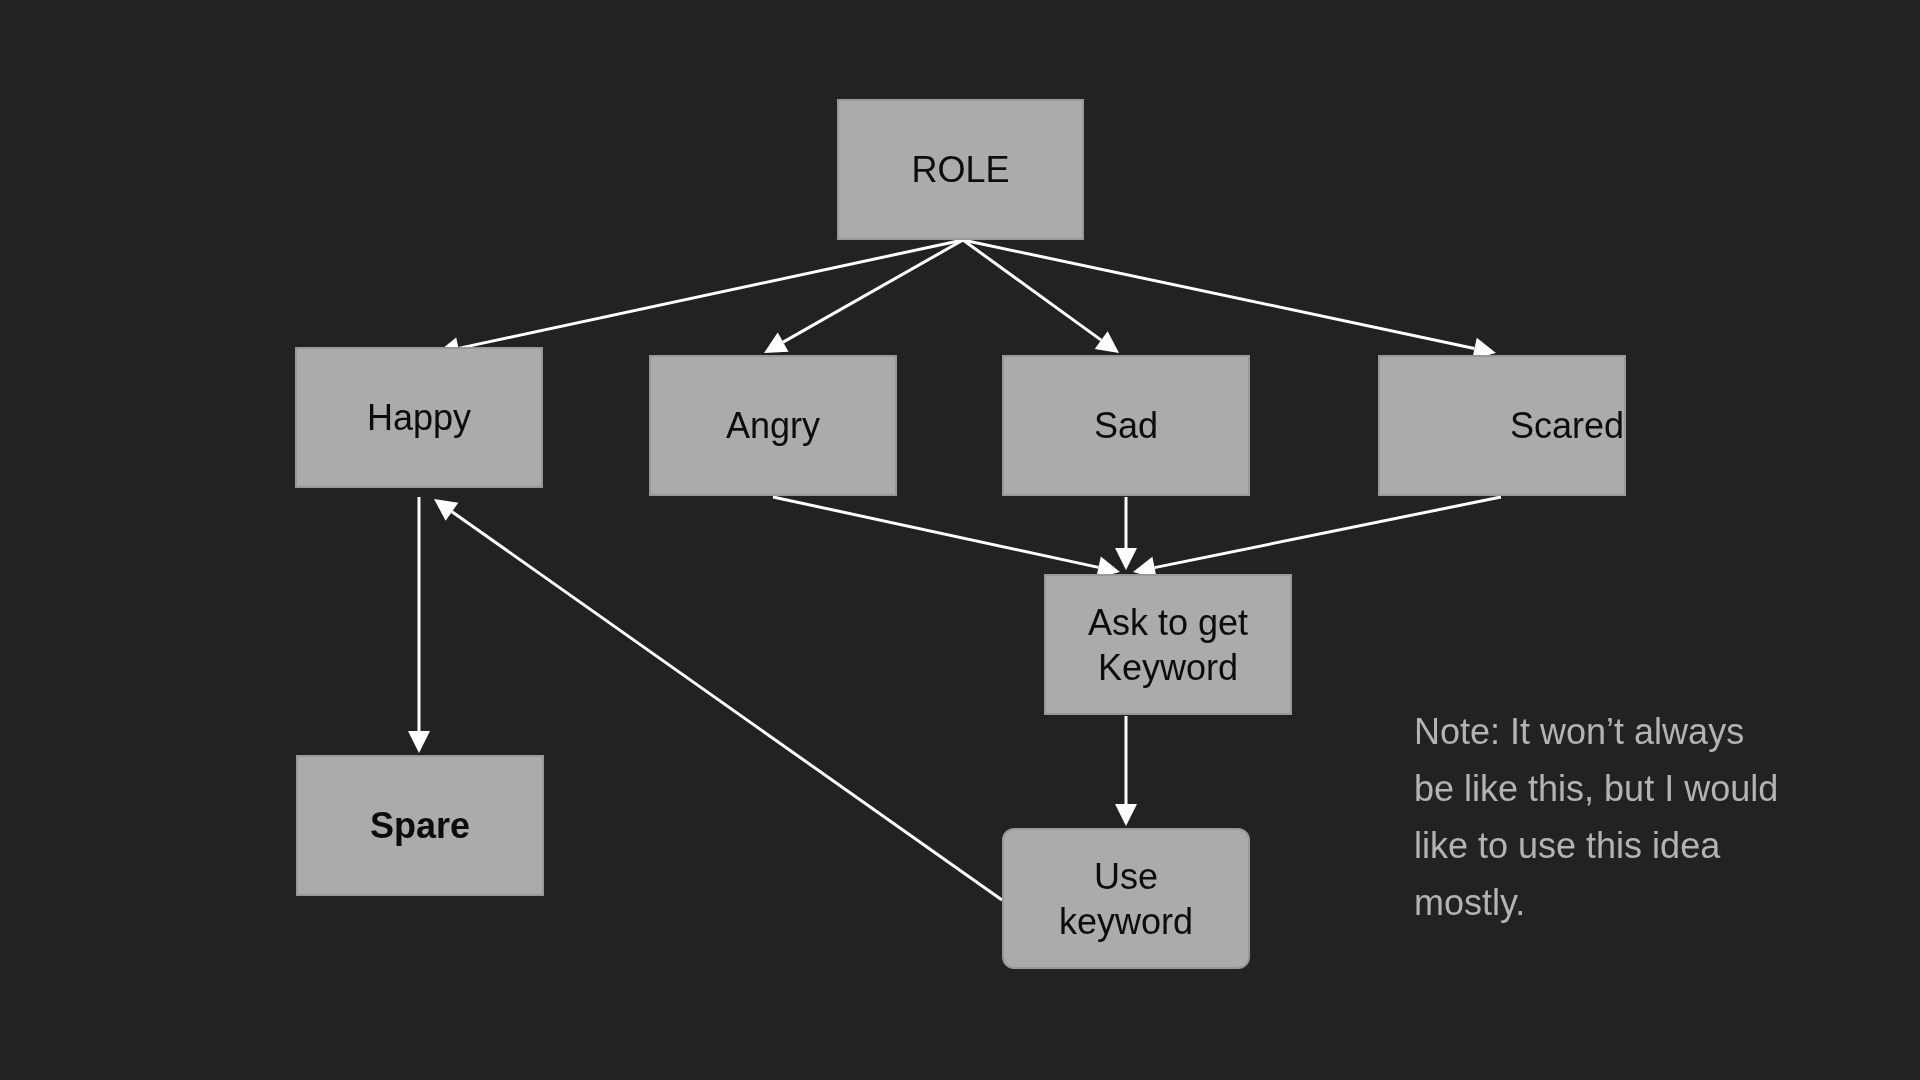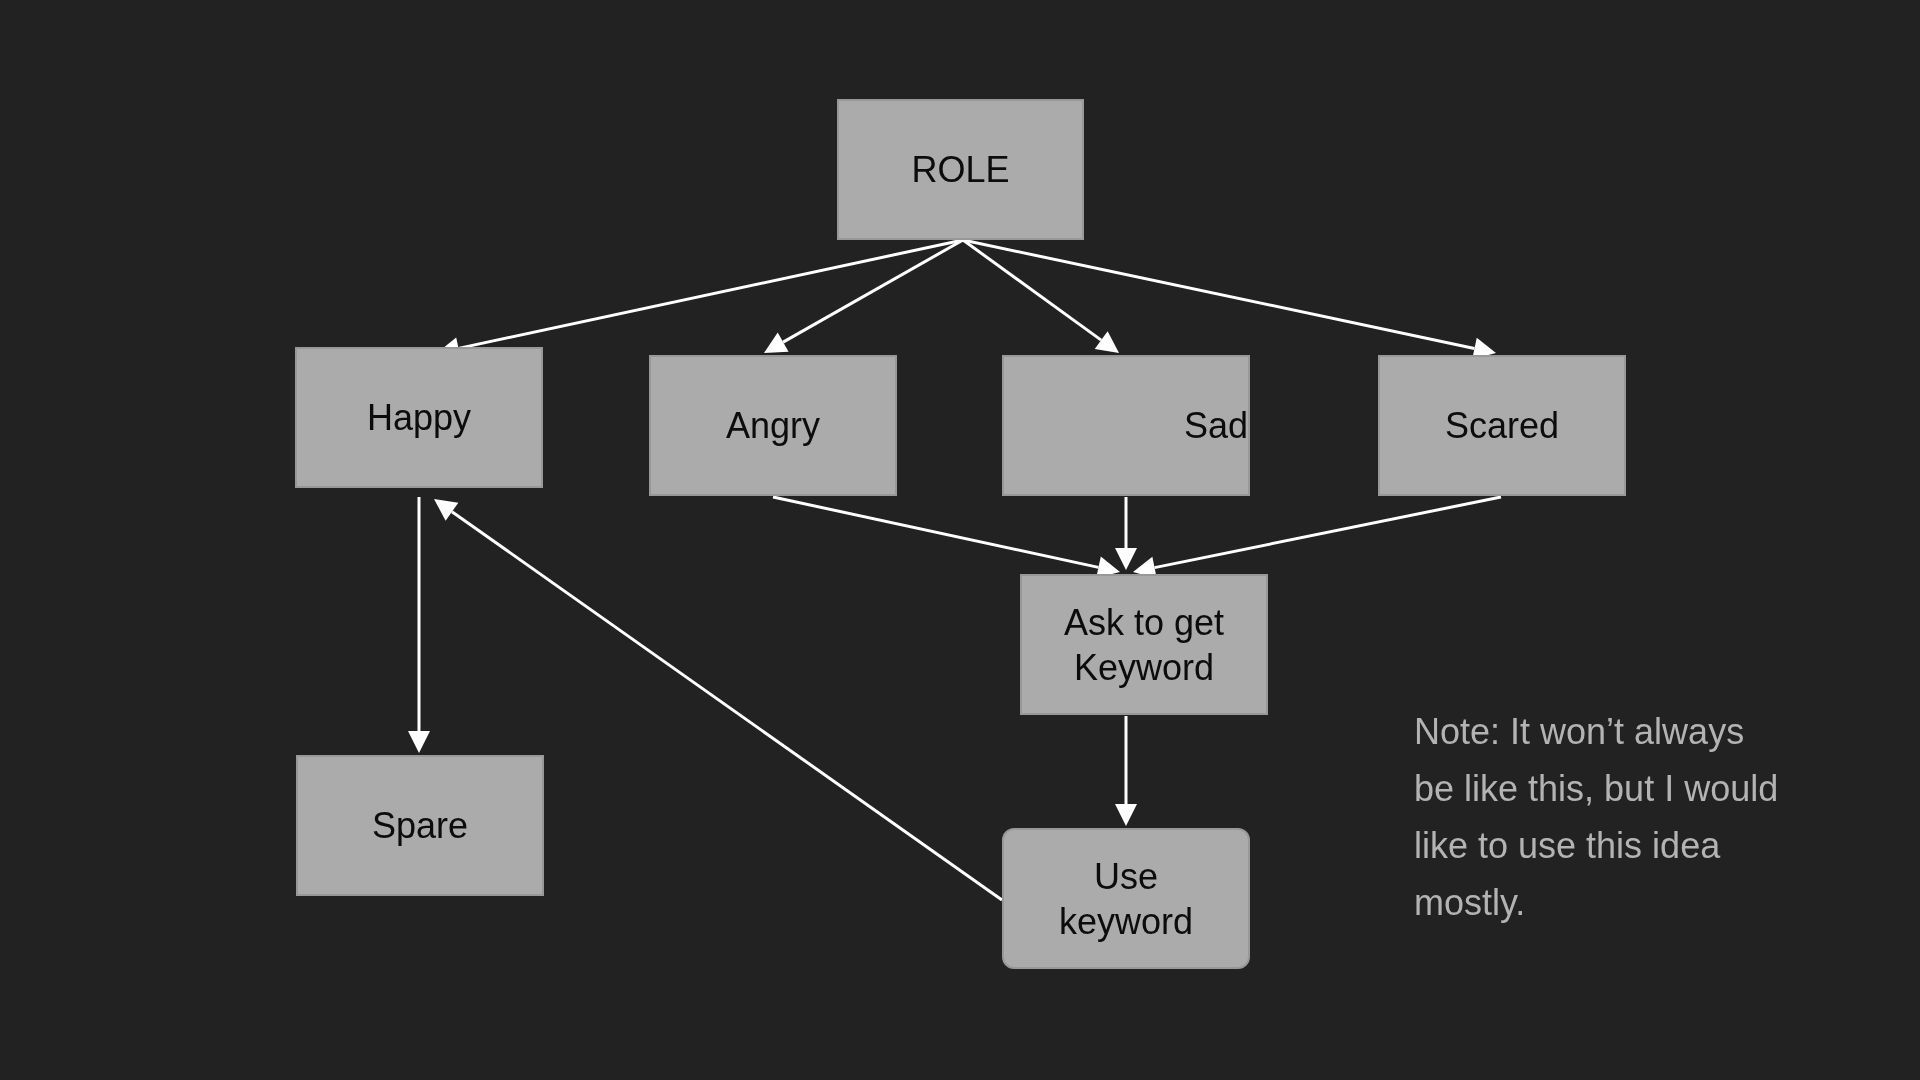--- a/index.html
+++ b/index.html
@@ -93,31 +93,31 @@
   <div id="nodes-layer">
       <div class="node" style="left: 837px; top: 76px; width: 247px; height: 141px;">
         <span class="node-label">ROLE</span>
       </div>
       <div class="node" style="left: 295px; top: 324px; width: 248px; height: 141px;">
         <span class="node-label">Happy</span>
       </div>
       <div class="node" style="left: 649px; top: 332px; width: 248px; height: 141px; align-items: center;">
         <span class="node-label">Angry</span>
       </div>
-      <div class="node" style="left: 1002px; top: 332px; width: 248px; height: 141px; justify-content: flex-end;">
+      <div class="node" style="left: 1002px; top: 332px; width: 248px; height: 141px;">
         <span class="node-label">Sad</span>
       </div>
-      <div class="node" style="left: 1378px; top: 332px; width: 248px; height: 141px;">
+      <div class="node" style="left: 1378px; top: 332px; width: 248px; height: 141px; justify-content: flex-end;">
         <span class="node-label">Scared</span>
       </div>
-      <div class="node" style="left: 1020px; top: 551px; width: 248px; height: 141px;">
+      <div class="node" style="left: 1044px; top: 551px; width: 248px; height: 141px;">
         <span class="node-label">Ask to get
 Keyword</span>
       </div>
-      <div class="node" style="left: 296px; top: 732px; width: 248px; height: 141px;">
+      <div class="node" style="left: 296px; top: 732px; width: 248px; height: 141px; font-weight: bold;">
         <span class="node-label">Spare</span>
       </div>
       <div class="node" style="left: 1002px; top: 805px; width: 248px; height: 141px; border-radius: 12px;">
         <span class="node-label">Use
 keyword</span>
       </div>
     </div>
   <div class="note">Note: It won’t always
 be like this, but I would
 like to use this idea

